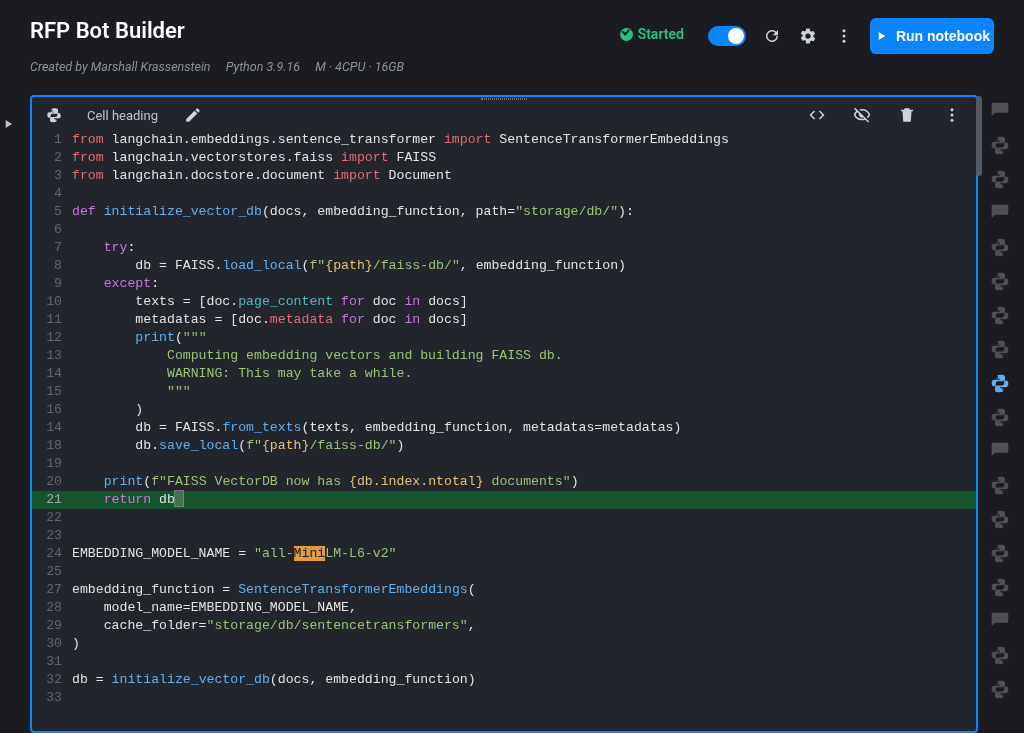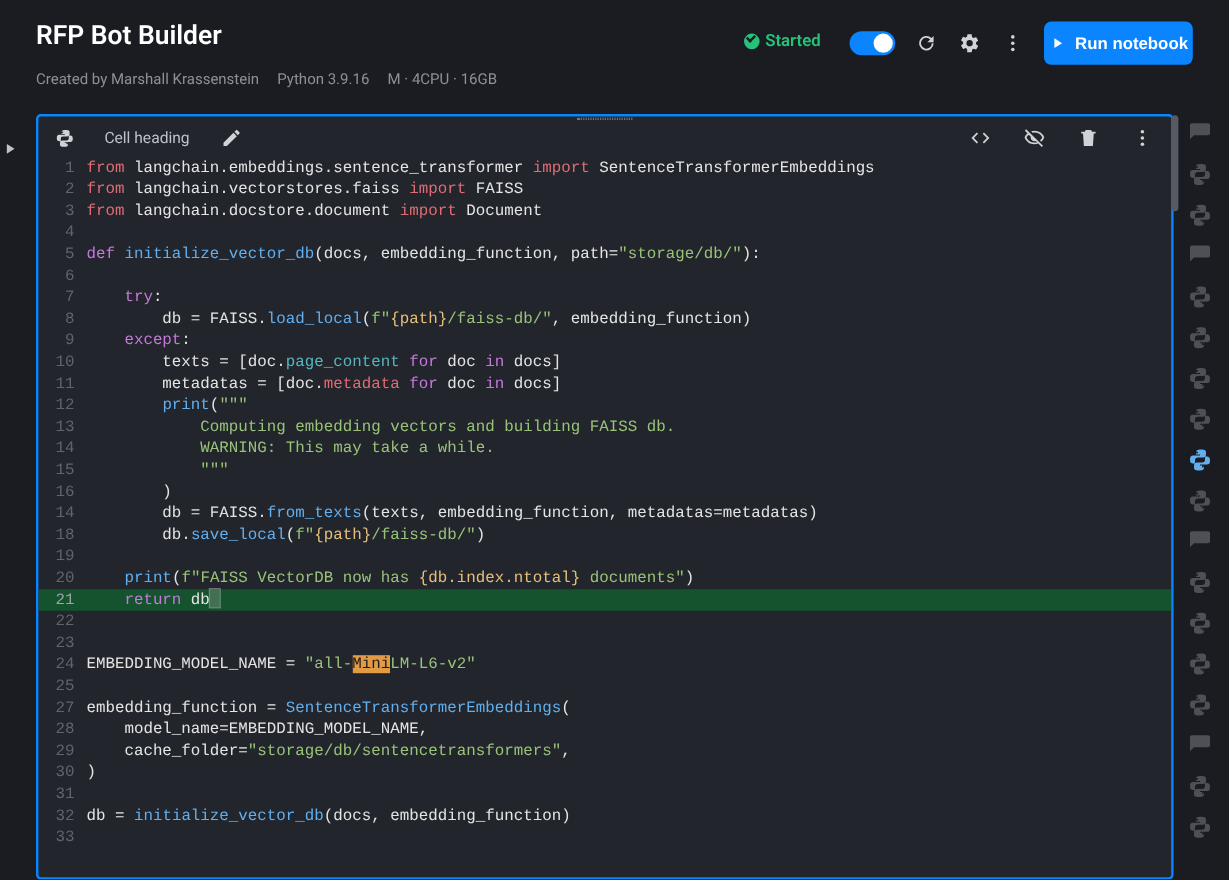--- a/index.html
+++ b/index.html
@@ -21,21 +21,21 @@
 .header-left h1 {
   font-size: 22px;
   font-weight: 600;
   color: #fff;
   margin-bottom: 16px;
 }
 .header-meta {
   font-size: 12.5px;
   color: #8d9197;
 }
-.header-meta span { margin-right: 12px; }
+.header-meta span { margin-right: 12px; font-style: italic; }
 .header-right {
   display: flex;
   align-items: center;
   gap: 16px;
 }
 .status-group {
   display: flex;
   align-items: flex-start;
   gap: 24px;
 }

